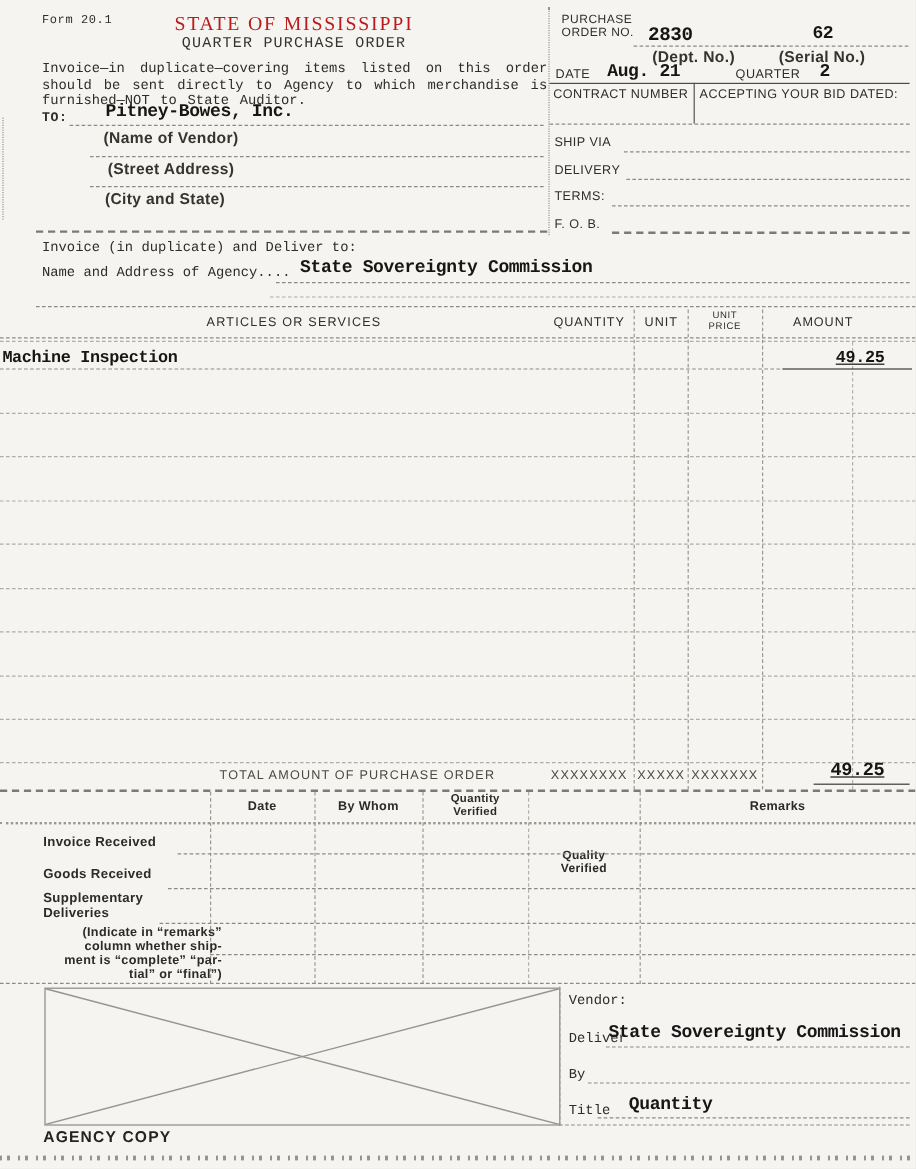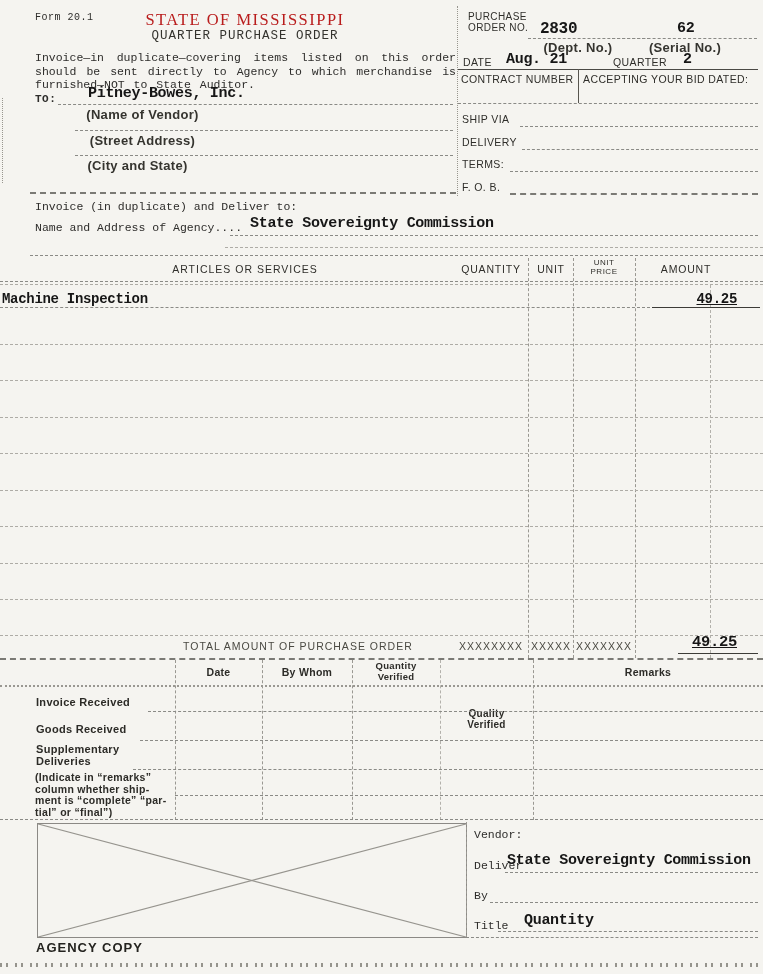--- a/index.html
+++ b/index.html
@@ -159,21 +159,21 @@
   <div class="abs blbl" style="left:36px;top:696px;font-size:11px;">Invoice Received</div>
   <div class="abs hd" style="left:148px;top:711px;width:615px;"></div>
 
   <div class="abs blbl" style="left:36px;top:723px;font-size:11px;">Goods Received</div>
   <div class="abs hd" style="left:140px;top:740px;width:623px;"></div>
 
   <div class="abs blbl preline" style="left:36px;top:744px;font-size:11px;line-height:11.5px;">Supplementary
 Deliveries</div>
   <div class="abs hd" style="left:133px;top:769px;width:630px;"></div>
 
-  <div class="abs blbl preline" style="left:35px;top:772px;width:150px;font-size:10.5px;line-height:11.5px;">(Indicate in “remarks”
+  <div class="abs blbl preline" style="left:35px;top:772px;width:150px;font-size:10.5px;line-height:11.5px;text-align:right;">(Indicate in “remarks”
 column whether ship-
 ment is “complete” “par-
 tial” or “final”)</div>
   <div class="abs hd" style="left:175px;top:795px;width:588px;"></div>
   <div class="abs hd" style="left:0;top:819px;width:763px;border-top-width:1.5px;"></div>
 
   <div class="abs" style="left:37px;top:823px;width:428px;height:113px;border:1px solid #8b8985;">
     <svg width="428" height="113" viewBox="0 0 428 113" style="display:block;">
       <line x1="0" y1="0" x2="428" y2="113" stroke="#96948e" stroke-width="1.2"></line>
       <line x1="0" y1="113" x2="428" y2="0" stroke="#96948e" stroke-width="1.2"></line>

